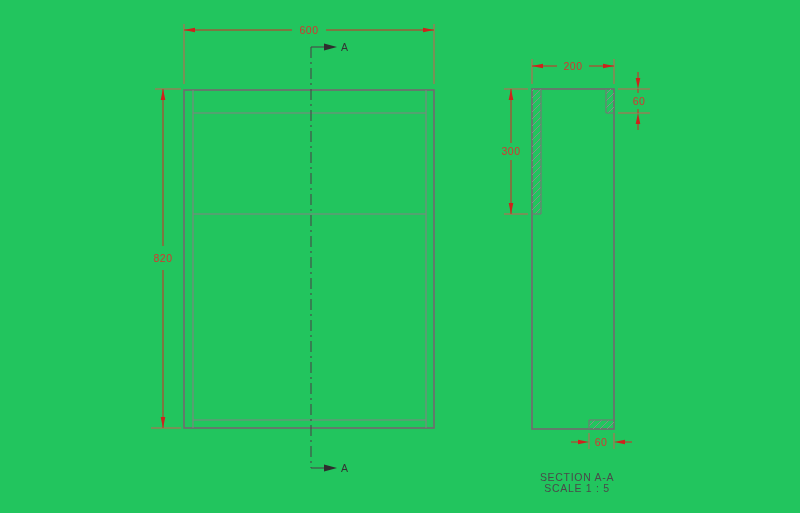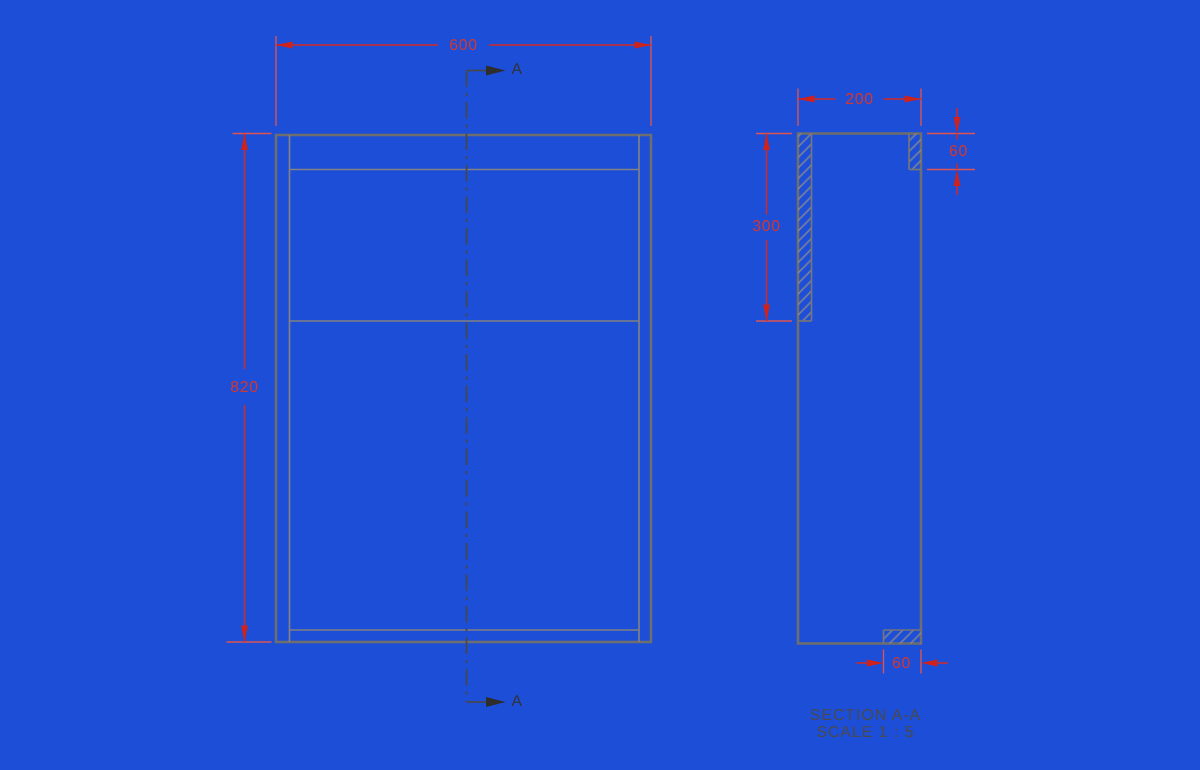--- a/index.html
+++ b/index.html
@@ -5,21 +5,21 @@
   html, body {
     margin: 0;
     padding: 0;
     background: #ffffff;
     font-family: "Liberation Sans", sans-serif;
   }
   .sheet {
     position: relative;
     width: 800px;
     height: 513px;
-    background: #1d4ed8;
+    background: #22c55e;
     overflow: hidden;
   }
   svg { display: block; }
 
   .outline       { stroke: #6e6e6e; stroke-width: 1.7; fill: none; }
   .thinline      { stroke: #828282; stroke-width: 1.1; fill: none; }
   .hatch-edge    { stroke: #767676; stroke-width: 1.1; fill: none; }
   .dim-line      { stroke: #d42a24; stroke-width: 1; fill: none; }
   .ext-line      { stroke: #dd5550; stroke-width: 0.9; fill: none; }
   .dim-arrow     { fill: #cf221c; stroke: none; }

